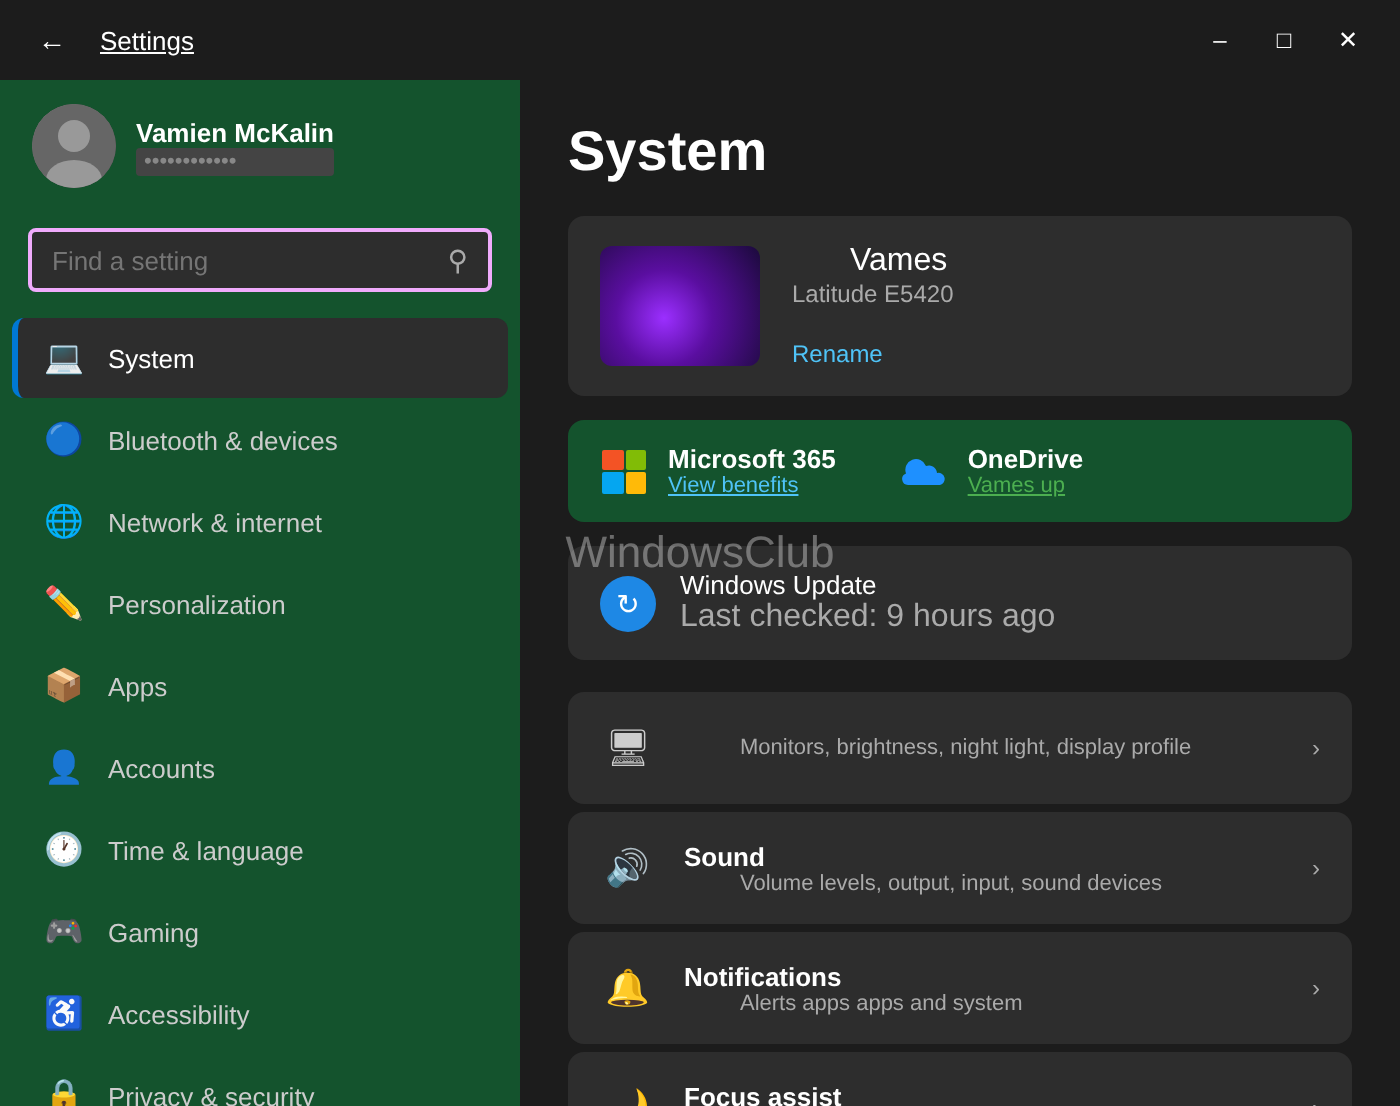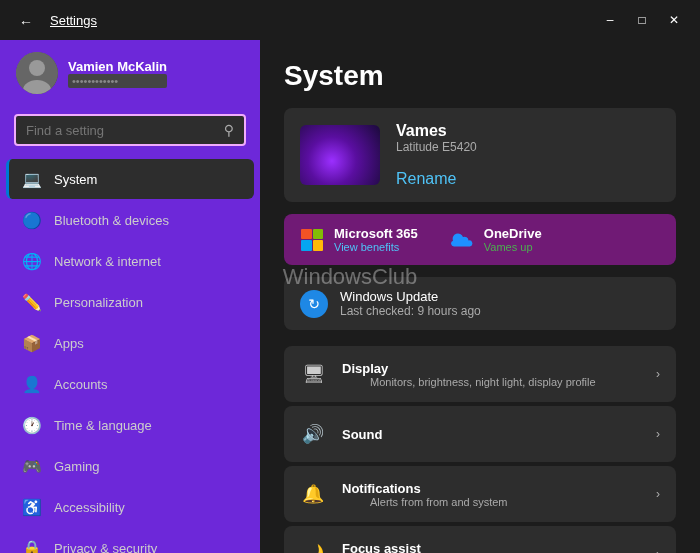--- a/index.html
+++ b/index.html
@@ -55,21 +55,21 @@
     
     .app-body {
       display: flex;
       flex: 1;
       overflow: hidden;
     }
 
     
     .sidebar {
       width: 260px;
-      background: #6d28d9;
+      background: #14532d;
       display: flex;
       flex-direction: column;
       flex-shrink: 0;
       overflow-y: auto;
     }
 
     
     .user-profile {
       display: flex;
       align-items: center;
@@ -196,37 +196,38 @@
     .device-thumbnail {
       width: 80px;
       height: 60px;
       border-radius: 6px;
       background: radial-gradient(circle at 40% 60%, #9b2fff 0%, #5a0ea0 40%, #1a0a3a 100%);
       flex-shrink: 0;
     }
     .device-info {}
     .device-name {
       font-size: 16px;
-      font-weight: 700;
-      color: #fff;
+      font-weight: 400;
+      color: #fff;
+      margin-left: 29px;
     }
     .device-model {
       font-size: 12px;
       color: #aaa;
     }
     .device-rename {
-      font-size: 16px;
+      font-size: 12px;
       color: #4fc3f7;
       cursor: pointer;
       margin-top: 16px;
     }
 
     
     .info-row {
-      background: #701a75;
+      background: #14532d;
       border-radius: 8px;
       padding: 12px 16px;
       display: flex;
       gap: 32px;
       margin-bottom: 12px;
     }
     .info-item {
       display: flex;
       align-items: center;
       gap: 10px;
@@ -251,20 +252,21 @@
     .info-item-content {}
     .info-item-title {
       font-size: 13px;
       font-weight: 600;
       color: #fff;
     }
     .info-item-sub {
       font-size: 11px;
       color: #4fc3f7;
       cursor: pointer;
+      text-decoration: underline;
     }
     .info-item-sub.green { color: #4caf50; }
 
     
     .update-row {
       background: #2d2d2d;
       border-radius: 8px;
       padding: 12px 16px;
       display: flex;
       align-items: center;
@@ -282,21 +284,21 @@
       color: #fff;
       font-size: 14px;
       flex-shrink: 0;
     }
     .update-title {
       font-size: 13px;
       font-weight: 400;
       color: #fff;
     }
     .update-sub {
-      font-size: 12px;
+      font-size: 16px;
       color: #aaa;
     }
 
     
     .settings-list {}
     .setting-item {
       background: #2d2d2d;
       border-radius: 8px;
       padding: 14px 16px;
       display: flex;
@@ -489,37 +491,37 @@
       <div>
         <div class="update-title">Windows Update</div>
         <div class="update-sub">Last checked: 9 hours ago</div>
       </div>
     </div>
 
     <div class="settings-list" id="settings-list">
         <div class="setting-item">
     <div class="setting-icon">🖥</div>
     <div class="setting-text">
-      <div class="setting-title">Display</div>
       <div class="setting-desc">Monitors, brightness, night light, display profile</div>
     </div>
     <span class="setting-chevron">›</span>
   </div>
         <div class="setting-item">
     <div class="setting-icon">🔊</div>
     <div class="setting-text">
       <div class="setting-title">Sound</div>
+      <div class="setting-desc">Volume levels, output, input, sound devices</div>
     </div>
     <span class="setting-chevron">›</span>
   </div>
         <div class="setting-item">
     <div class="setting-icon">🔔</div>
     <div class="setting-text">
       <div class="setting-title">Notifications</div>
-      <div class="setting-desc">Alerts from from and system</div>
+      <div class="setting-desc">Alerts apps apps and system</div>
     </div>
     <span class="setting-chevron">›</span>
   </div>
         <div class="setting-item">
     <div class="setting-icon">🌙</div>
     <div class="setting-text">
       <div class="setting-title">Focus assist</div>
       <div class="setting-desc">Notifications, automatic rules</div>
     </div>
     <span class="setting-chevron">›</span>

